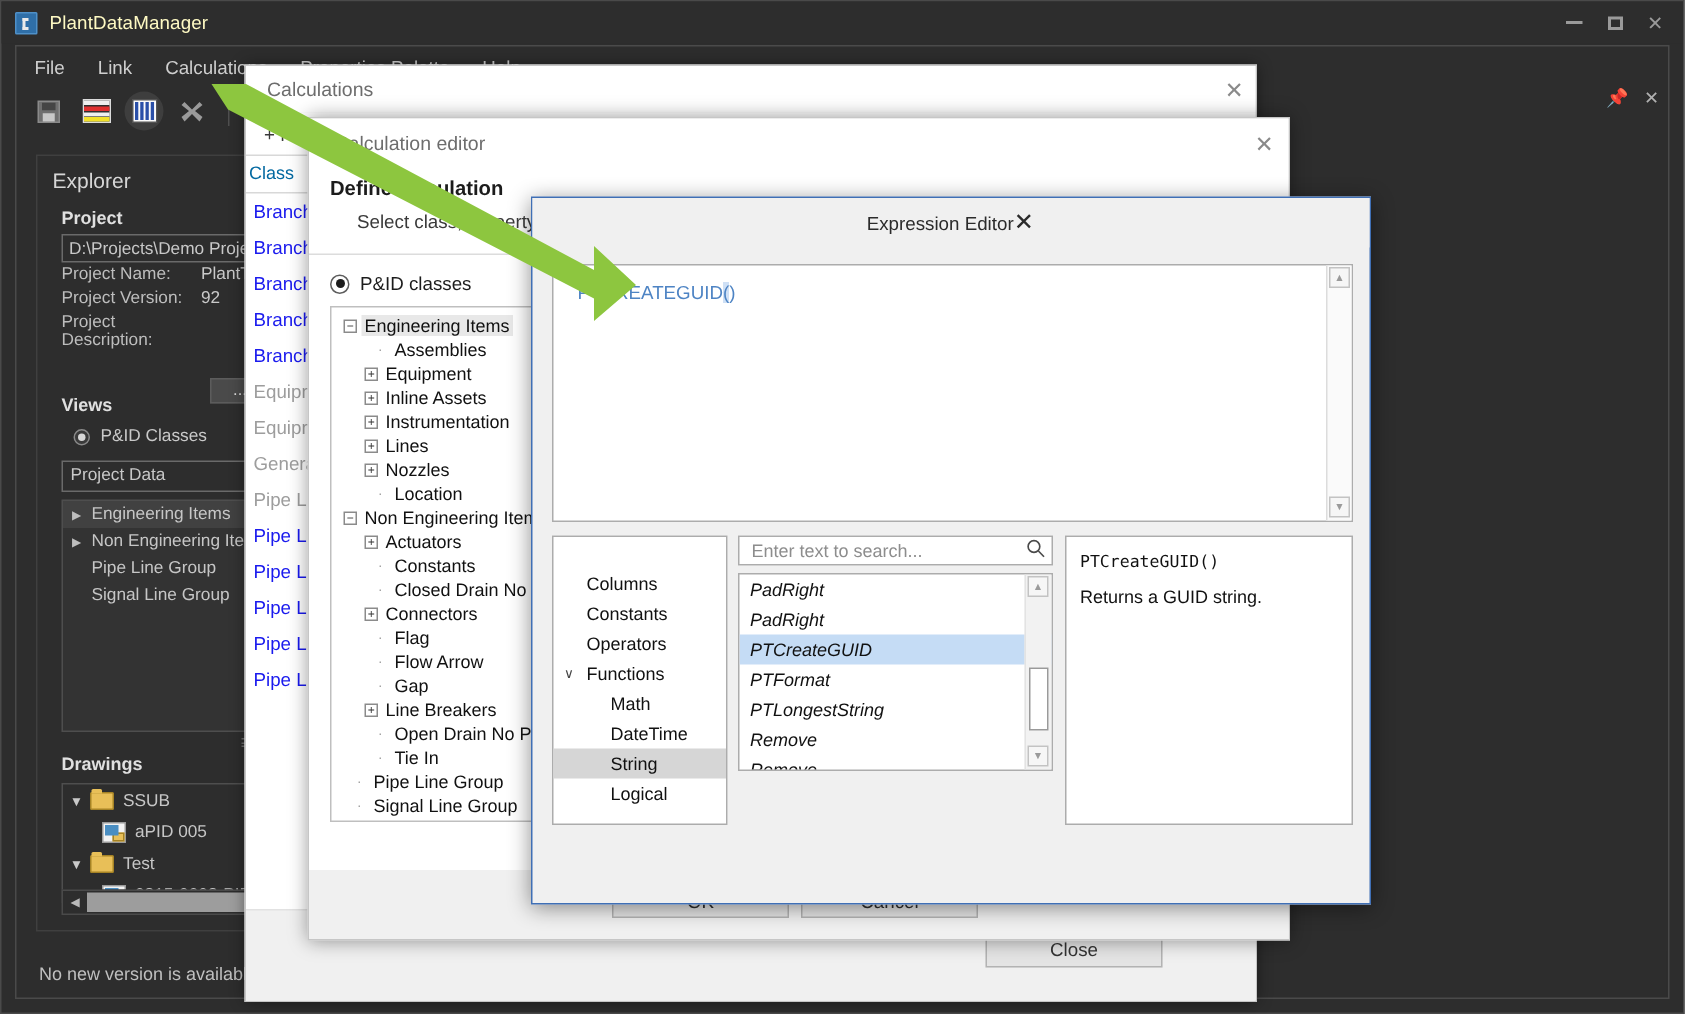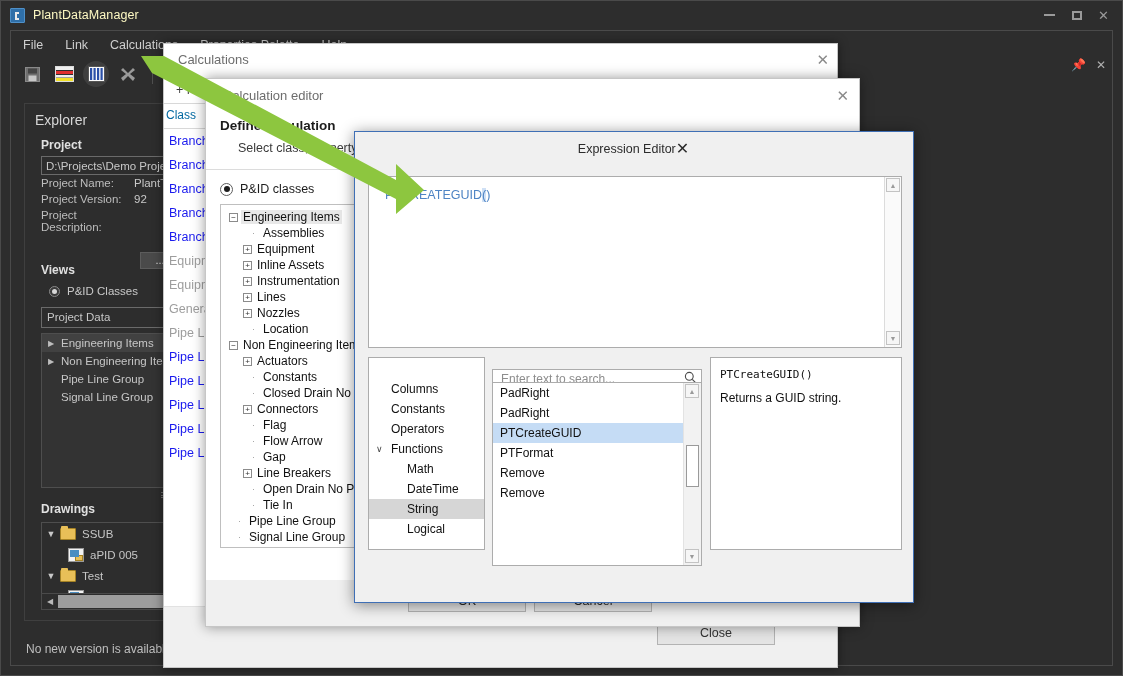--- a/index.html
+++ b/index.html
@@ -232,30 +232,30 @@
     position:absolute;left:13px;top:225px;width:117px;height:193px;
     background:#fff;border:1px solid #acacac;box-sizing:border-box;padding-top:21px;
   }
   .cat-row{height:20px;line-height:20px;font-size:12px;color:#111;padding-left:22px;position:relative;}
   .cat-row.chev:before{content:"\2228";position:absolute;left:7px;top:0;font-size:9px;color:#444;}
   .cat-row.child{padding-left:38px;}
   .cat-row.sel{background:#d6d6d6;}
   .search-box{
     position:absolute;left:137px;top:225px;width:210px;height:20px;
     background:#fff;border:1px solid #acacac;box-sizing:border-box;
-    display:flex;align-items:center;padding:0 4px 0 6px;margin-top:12px;
+    display:flex;align-items:center;padding:0 4px 0 6px;
   }
   .search-box input{
     border:0;outline:0;flex:1;font-size:12px;color:#333;background:transparent;
     font-family:"Liberation Sans",sans-serif;
   }
   .search-box input::placeholder{color:#8d8d8d;}
   .fn-box{
-    position:absolute;left:137px;top:250px;width:210px;height:184px;
-    background:#fff;border:1px solid #acacac;box-sizing:border-box;overflow:hidden;
+    position:absolute;left:137px;top:250px;width:210px;height:132px;
+    background:#fff;border:1px solid #acacac;box-sizing:border-box;overflow:hidden;font-style:italic;
   }
   .fn-row{height:20px;line-height:20px;font-size:12px;color:#111;padding-left:7px;white-space:nowrap;}
   .fn-row.sel{background:#c5dcf5;}
   .fn-scroll{position:absolute;right:0;top:0;width:17px;height:100%;background:#f2f2f2;border-left:1px solid #e3e3e3;}
   .fn-thumb{position:absolute;left:2px;top:62px;width:13px;height:42px;background:#fff;border:1px solid #9a9a9a;box-sizing:border-box;}
   .desc-box{
     position:absolute;left:355px;top:225px;width:192px;height:193px;
     background:#fff;border:1px solid #acacac;box-sizing:border-box;padding:10px 0 0 9px;
   }
   .desc-sig{font-family:"DejaVu Sans Mono",monospace;font-size:11px;color:#111;}
@@ -610,20 +610,21 @@
             <line x1="8.3" y1="8.3" x2="12" y2="12.2" stroke="#4a4a4a" stroke-width="1.1"></line>
           </svg>
       </span>
     </div>
 
     <div class="fn-box">
       <div class="fn-row">PadRight</div>
       <div class="fn-row">PadRight</div>
       <div class="fn-row sel">PTCreateGUID</div>
       <div class="fn-row">PTFormat</div>
+      <div class="fn-row">PTLongestString</div>
       <div class="fn-row">Remove</div>
       <div class="fn-row">Remove</div>
       <div class="fn-scroll">
         <div class="vsb-arrow">▲</div>
         <div class="fn-thumb"></div>
         <div class="vsb-arrow bot">▼</div>
       </div>
     </div>
 
     <div class="desc-box">

